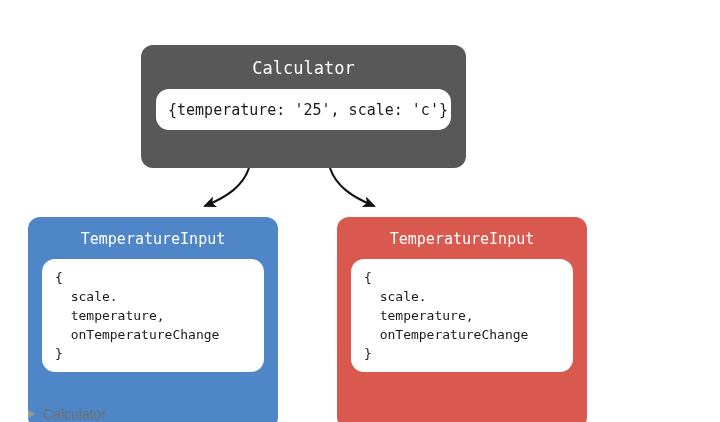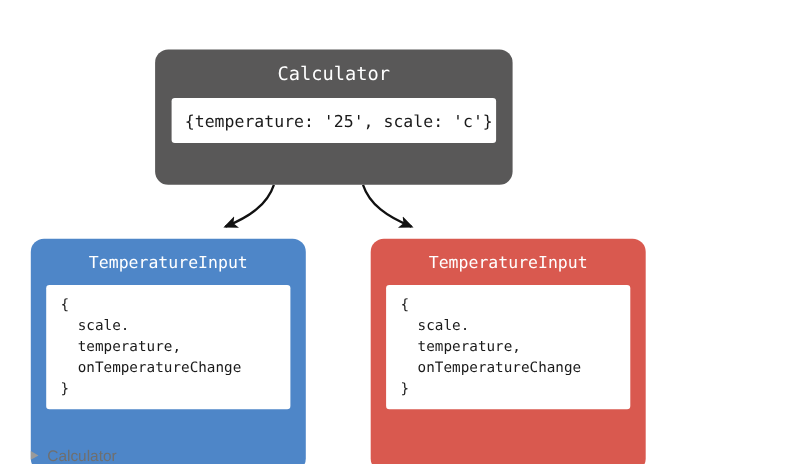--- a/index.html
+++ b/index.html
@@ -48,21 +48,21 @@
   .node-title {
     font-family: "DejaVu Sans Mono", "Liberation Mono", monospace;
     color: #ffffff;
     text-align: center;
     letter-spacing: 0px;
     white-space: nowrap;
   }
 
   .node-panel {
     background: #ffffff;
-    border-radius: 3px;
+    border-radius: 13px;
     box-sizing: border-box;
     font-family: "DejaVu Sans Mono", "Liberation Mono", monospace;
     color: #1a1a1a;
     overflow: hidden;
   }
 
   
   #node-root {
     left: 141px;
     top: 29px;

